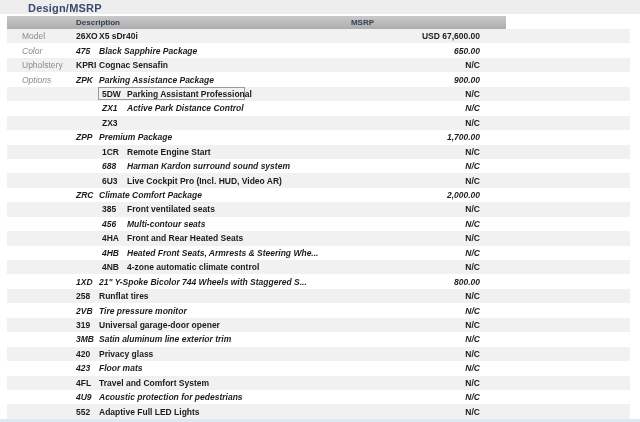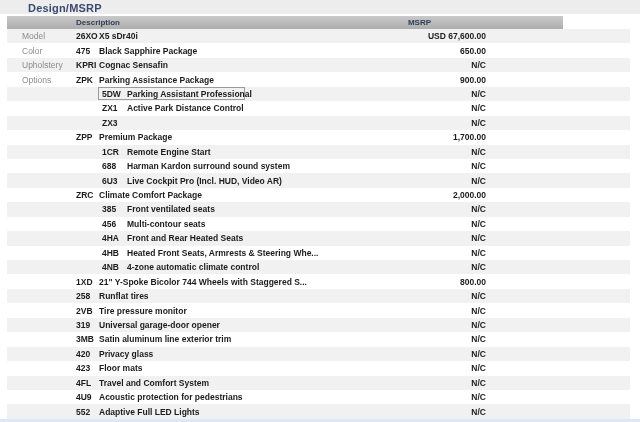--- a/index.html
+++ b/index.html
@@ -6,43 +6,43 @@
   body {
     width:640px; height:422px; position:relative; overflow:hidden;
     background:#ffffff; font-family:"Liberation Sans", sans-serif;
   }
   .title-band { position:absolute; top:0; left:0; width:640px; height:14px; background:#ededed; }
   .page-title {
     position:absolute; top:2px; left:8px; font-size:11px; font-weight:bold;
     color:#3a4a6e; letter-spacing:0.2px;margin-left:20px;
   }
   .table-header {
-    position:absolute; top:16px; left:7px; width:556px; height:13px;
+    position:absolute; top:16px; left:7px; width:499px; height:13px;
     background:linear-gradient(#c9c9c9,#adadad);
   }
   .table-header .col-desc {
     position:absolute; left:69px; top:2px; font-size:8px; font-weight:bold; color:#323e55;
   }
   .table-header .col-msrp {
     position:absolute; right:132px; top:2px; font-size:8px; font-weight:bold; color:#323e55;
   }
   .rows { position:absolute; top:29px; left:7px; width:623px; }
   .row { position:relative; height:14.45px; }
   .row.odd  { background:#f1f1f1; }
-  .row.even { background:#ffffff; }
+  .row.even { background:#ffffff;font-style:italic; }
   .row span {
     position:absolute; top:50%; transform:translateY(-50%);
     white-space:nowrap; font-size:8.5px; font-weight:bold; color:#1c1c1c;
   }
   .row .cat   { left:15px; color:#8b8b8b; font-weight:normal; }
   .row .code0 { left:69px; }
   .row .desc0 { left:92px; }
   .row .code1 { left:95px; }
   .row .desc1 { left:120px; }
-  .row .msrp  { right:144px; text-align:right; }
+  .row .msrp  { right:150px; text-align:right; }
   .focus-box {
     position:absolute; left:91px; top:0.5px; width:147px; height:13px;
     border:1px solid #9b9b9b; box-sizing:border-box;
   }
   .bottom-band { position:absolute; left:0; bottom:0; width:640px; height:3px; background:#dce8f4; }
 </style>
 </head>
 <body>
 
 <div class="title-band"></div>

